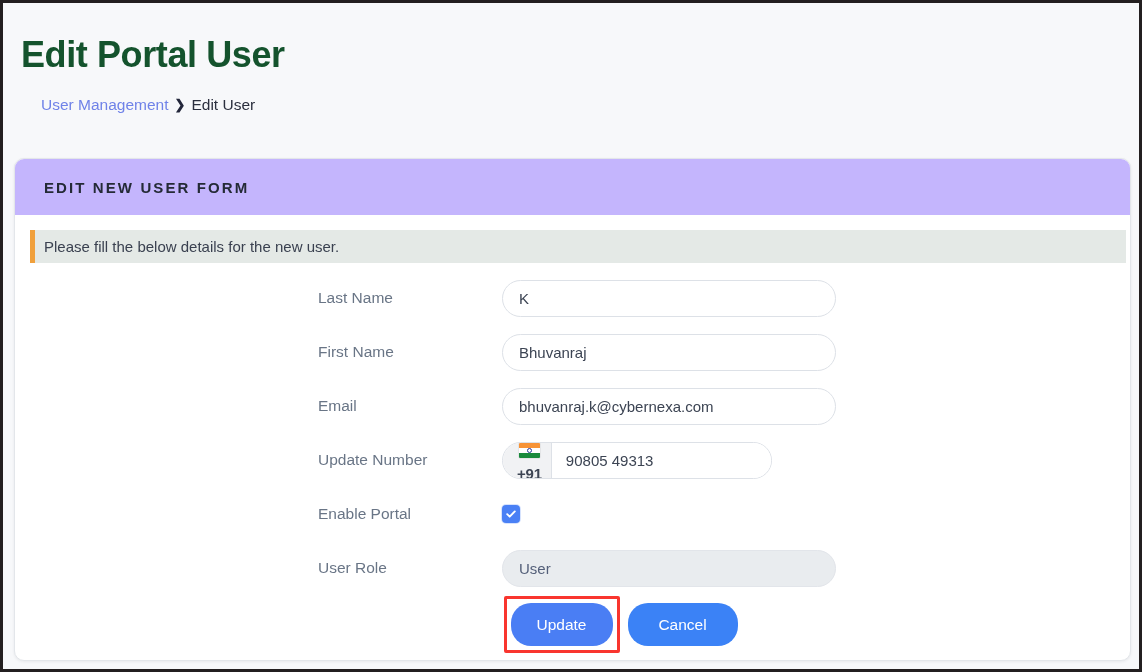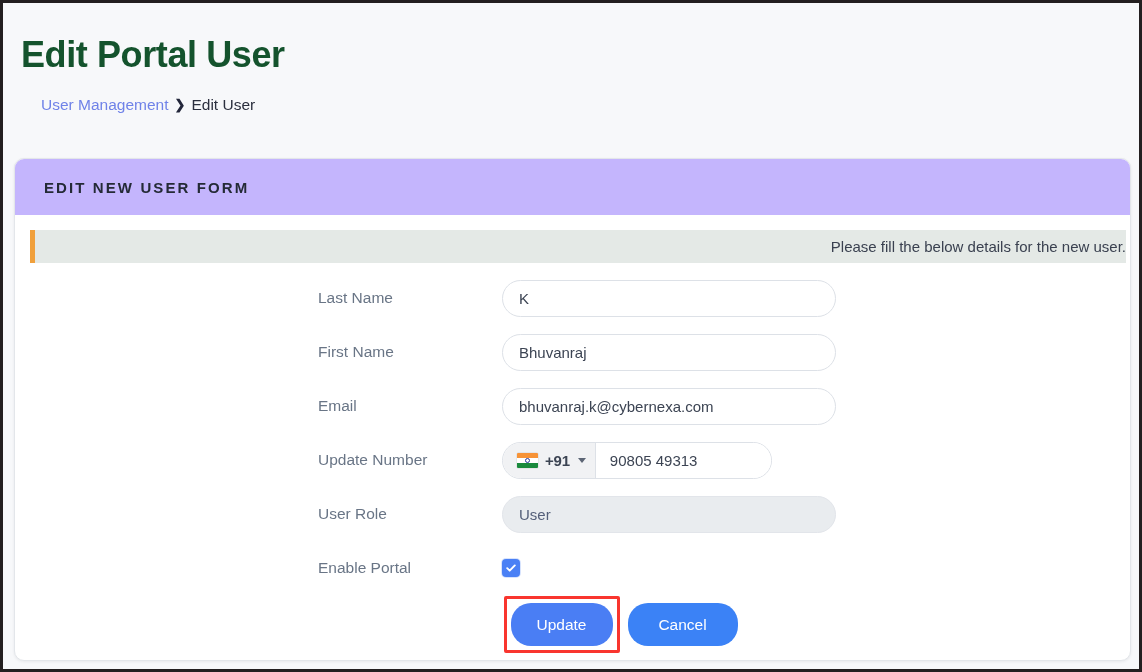--- a/index.html
+++ b/index.html
@@ -101,21 +101,20 @@
   .alert-bar {
     position: absolute;
     left: 15px;
     top: 71px;
     width: 1096px;
     height: 33px;
     background: #e4e9e6;
     border-left: 5px solid #f0a03c;
     display: flex;
     align-items: center;
-    justify-content: flex-end;
   }
   .alert-text {
     margin-left: 9px;
     font-size: 15px;
     color: #3a4150;
   }
 
   
   .form-area {
     position: absolute;
@@ -171,20 +170,21 @@
     background: #ffffff;
   }
   .phone-prefix {
     display: flex;
     align-items: center;
     gap: 7px;
     background: #f1f2f4;
     padding: 0 9px 0 14px;
     border-right: 1px solid #dde1e7;
     cursor: pointer;
+    flex-direction: column;
   }
   .flag-in {
     width: 21px;
     height: 15px;
     border-radius: 1px;
     position: relative;
     overflow: hidden;
     box-shadow: 0 0 0 0.5px rgba(0,0,0,0.10);
     background: linear-gradient(to bottom,
         #f79337 0%, #f79337 33.3%,
@@ -338,34 +338,34 @@
                 </span>
                 <span class="phone-code">+91</span>
                 <span class="caret-down"></span>
               </div>
               <input class="phone-number" type="text" value="90805 49313" style="">
             </div>
           </div>
         </div>
 
         <div class="form-row">
-          <div class="form-label">User Role</div>
-          <div class="field-col">
-            <input class="text-input is-readonly" type="text" readonly="" value="User" style="">
-          </div>
-        </div>
-
-        <div class="form-row">
           <div class="form-label">Enable Portal</div>
           <div class="field-col">
             <div class="checkbox">
               <svg width="12" height="12" viewBox="0 0 12 12">
                 <path d="M2.2 6.2 L4.7 8.7 L9.8 3.4" stroke="#ffffff" stroke-width="1.9" fill="none" stroke-linecap="round" stroke-linejoin="round"></path>
               </svg>
             </div>
+          </div>
+        </div>
+
+        <div class="form-row">
+          <div class="form-label">User Role</div>
+          <div class="field-col">
+            <input class="text-input is-readonly" type="text" readonly="" value="User" style="">
           </div>
         </div>
 
       </div>
 
       <div class="button-row">
         <span class="update-wrap">
           <button class="btn btn-update">Update</button>
         </span>
         <button class="btn btn-cancel">Cancel</button>

